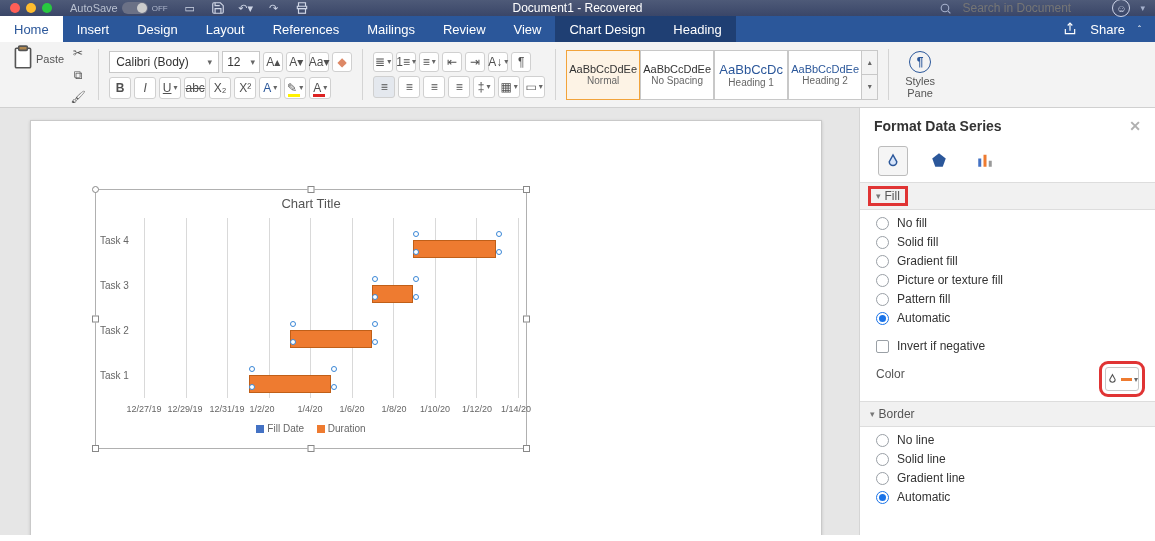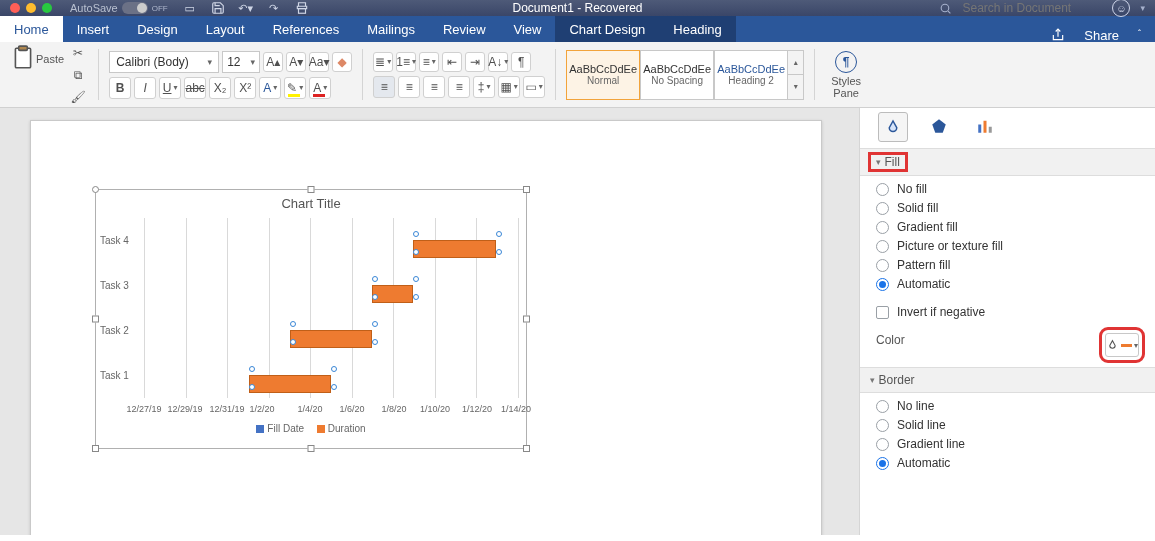--- a/index.html
+++ b/index.html
@@ -18,21 +18,21 @@
 .doc-title { position:absolute; left:50%; transform:translateX(-50%); color:#fff; font-size:12px;}
 .searchwrap { margin-left:auto; display:flex; align-items:center; gap:10px; padding-right:10px; color:#a6b1cc;}
 .searchwrap input { background:transparent; border:none; color:#cdd6ea; font-size:12px; width:140px; outline:none;}
 .smiley { width:18px;height:18px;border:1.5px solid #cfd6ea;border-radius:50%;display:flex;align-items:center;justify-content:center;font-size:10px;color:#cfd6ea;}
 
 
 .ribbontabs { height:26px; background:#2b579a; display:flex; align-items:stretch; color:#fff; font-size:13px;}
 .ribbontabs .tab { padding:0 14px; display:flex; align-items:center; cursor:default;}
 .ribbontabs .tab.active { background:#fff; color:#2b579a; font-weight:500;}
 .ribbontabs .tab.ctx { background:#1f3f73; }
-.ribbontabs .share { margin-left:auto; padding:12px 14px; display:flex; gap:19px;}
+.ribbontabs .share { margin-left:auto; padding:12px 14px; display:flex; align-items:center; gap:13px;}
 
 
 .ribbon { height:66px; background:#f3f3f3; border-bottom:1px solid #d0d0d0; display:flex; align-items:stretch; padding:4px 6px; gap:4px;}
 .group { display:flex; flex-direction:column; align-items:center; justify-content:center; padding:0 4px; position:relative;}
 .sep { width:1px; background:#d4d4d4; margin:3px 2px;}
 .iconbtn { width:20px;height:20px; border:1px solid transparent; border-radius:3px; display:inline-flex; align-items:center; justify-content:center; background:#f3f3f3; color:#505050; font-size:12px;}
 .dd::after{content:"▾"; font-size:8px; color:#666; margin-left:2px;}
 .fontrow { display:flex; align-items:center; gap:3px;}
 .fontname { width:110px; height:22px; border:1px solid #c8c8c8; background:#fff; font-size:12px; padding:0 6px; display:flex; align-items:center; justify-content:space-between;}
 .fontsize { width:38px; height:22px; border:1px solid #c8c8c8; background:#fff; font-size:12px; padding:0 4px; display:flex; align-items:center; justify-content:space-between;}
@@ -252,20 +252,24 @@
   <div class="group">
     <div class="styles">
       <div class="style-tile sel">
           <span class="samp">AaBbCcDdEe</span>
           <span>Normal</span>
         </div>
       <div class="style-tile">
           <span class="samp">AaBbCcDdEe</span>
           <span>No Spacing</span>
         </div>
+      <div class="style-tile h1">
+          <span class="samp">AaBbCcDc</span>
+          <span>Heading 1</span>
+        </div>
       <div class="style-tile h2">
           <span class="samp">AaBbCcDdEe</span>
           <span>Heading 2</span>
         </div>
       <div class="stylearrows">
           <div>▴</div>
           <div>▾</div>
         </div>
     </div>
   </div>
@@ -355,20 +359,24 @@
 
         <div class="legend">
           <span class="sw first"></span><span>Fill Date</span>
           <span class="sw"></span><span>Duration</span>
         </div>
       </div>
     </div>
   </div>
 
   <div class="sidepane">
+    <div class="sp-title">
+      <span>Format Data Series</span>
+      <span class="sp-close">✕</span>
+    </div>
     <div class="sp-tabs">
       <div class="sp-tab active">
           <svg width="18" height="18" viewBox="0 0 24 24" fill="none" stroke="#2b579a" stroke-width="2">
             <path d="M7 13l5-9 5 9a5 5 0 1 1-10 0z" fill="#d6e4fa"></path>
           </svg>
         </div>
       <div class="sp-tab">
           <svg width="18" height="18" viewBox="0 0 24 24" fill="#2b579a">
             <polygon points="12,3 21,10 17,21 7,21 3,10"></polygon>
           </svg>

